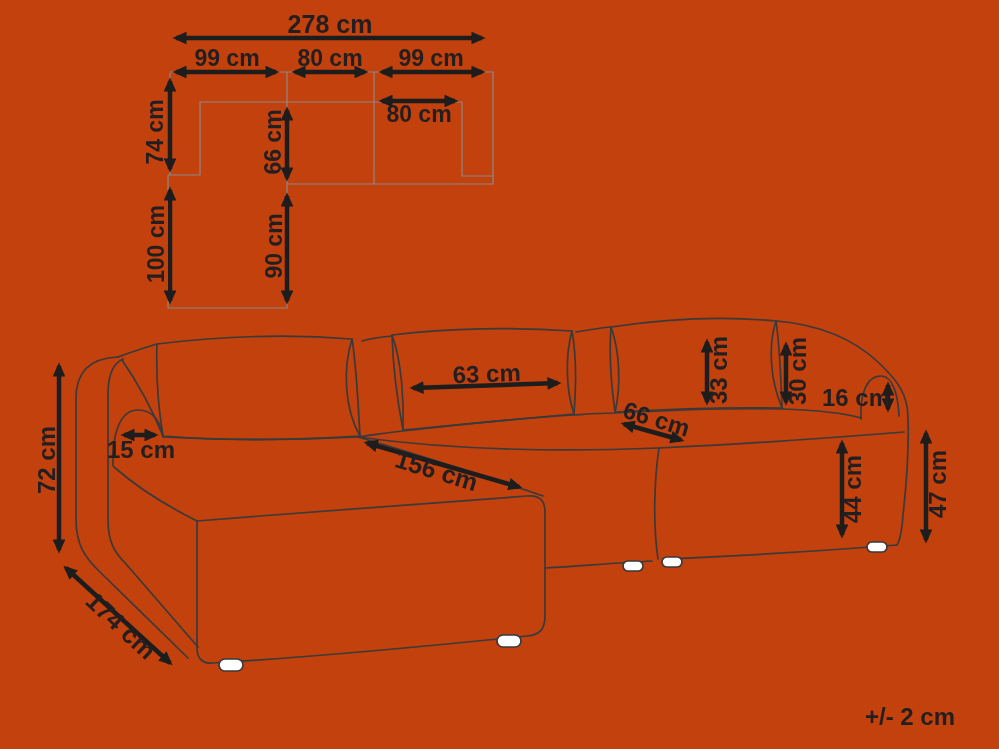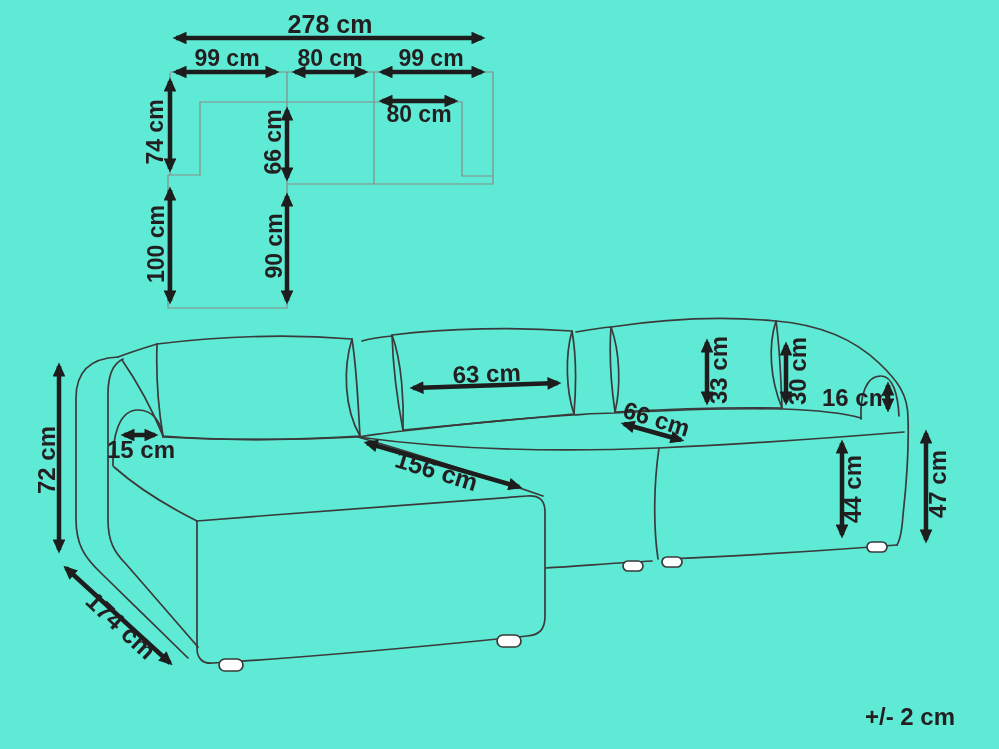--- a/index.html
+++ b/index.html
@@ -1,16 +1,16 @@
 <!DOCTYPE html>
 <html><head>
 <meta charset="utf-8">
 <style>
   html,body{margin:0;padding:0;background:#ffffff;}
-  .stage{position:relative;width:999px;height:749px;background:#5eead4;overflow:hidden;}
+  .stage{position:relative;width:999px;height:749px;background:#c2410c;overflow:hidden;}
   svg{display:block;}
   .lbl{font-family:"Liberation Sans", sans-serif;font-weight:bold;fill:#231f20;}
 </style>
 </head>
 <body>
 
 <div class="stage">
 <svg width="999" height="749" viewBox="0 0 999 749" xmlns="http://www.w3.org/2000/svg">
   <defs>
     <marker id="ah" viewBox="0 0 10 9" refX="7.5" refY="4.5" markerWidth="3.2" markerHeight="2.8" orient="auto-start-reverse">

